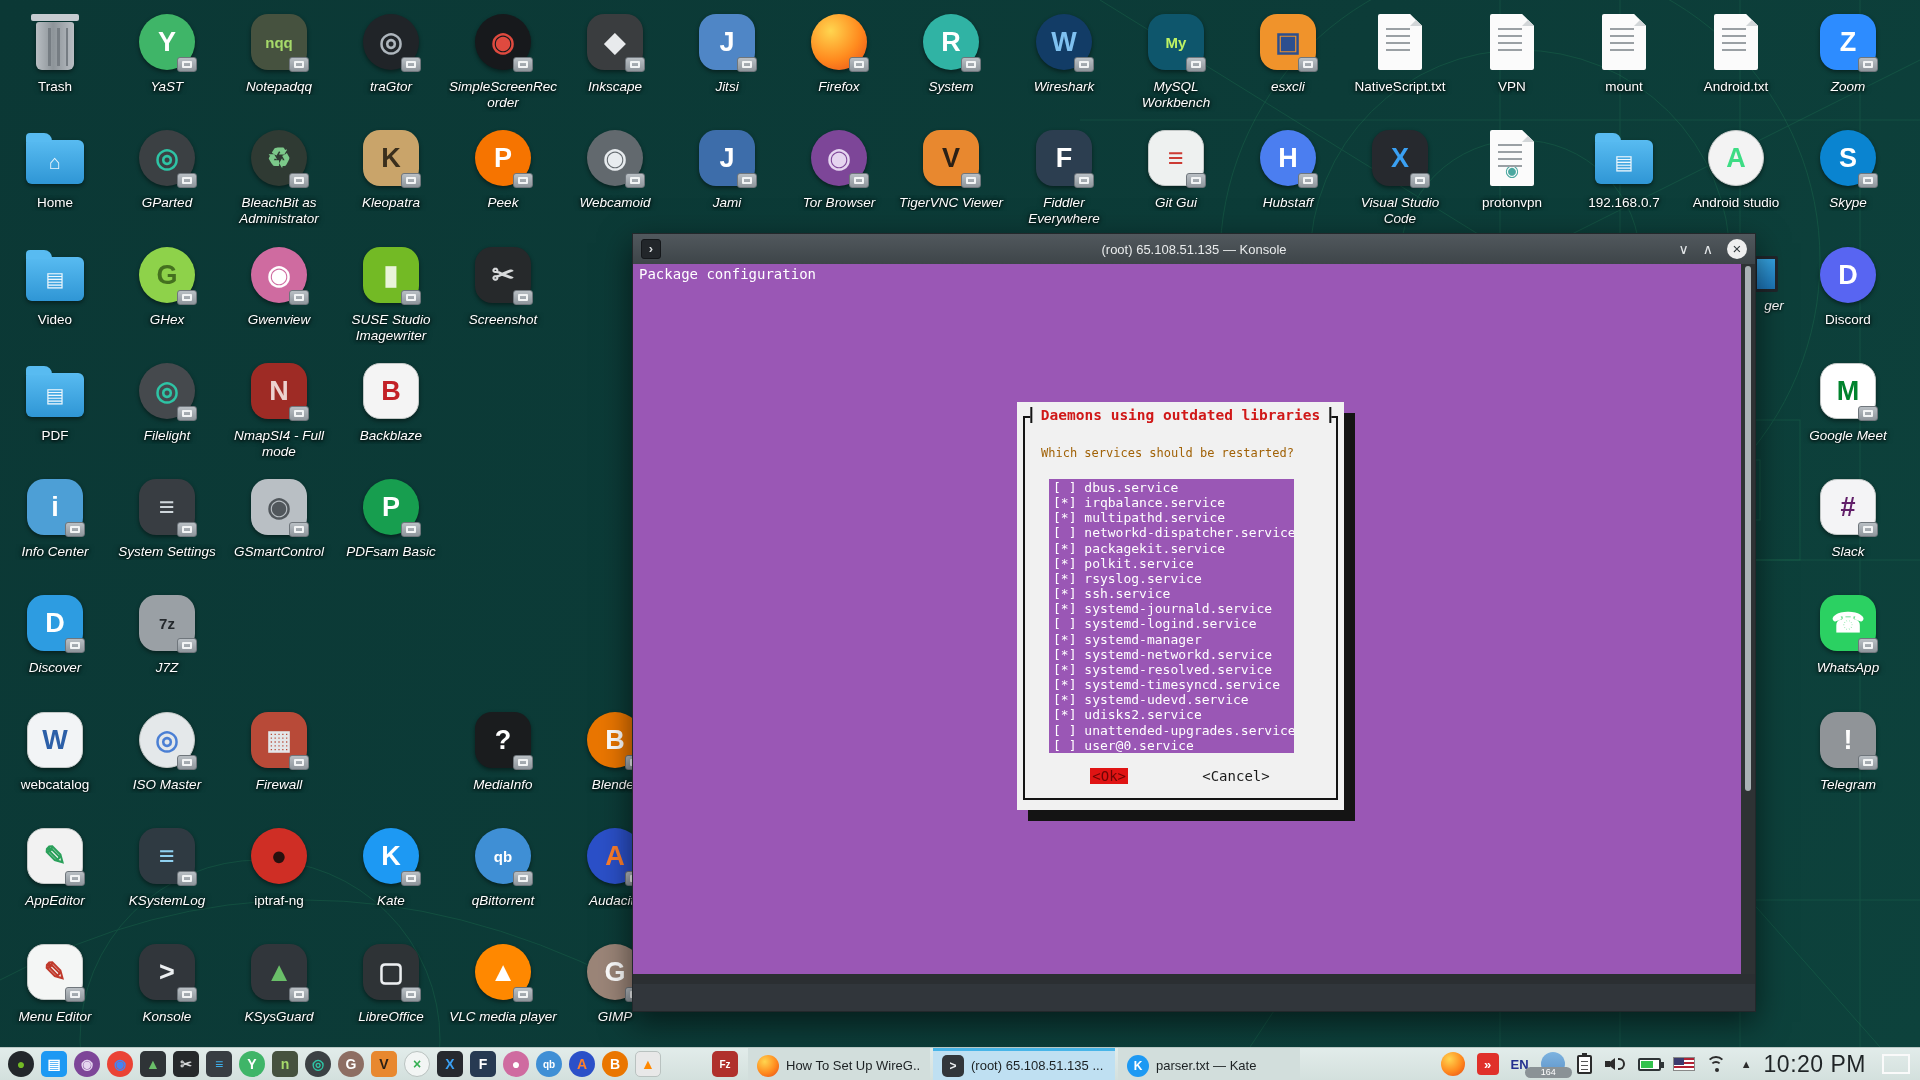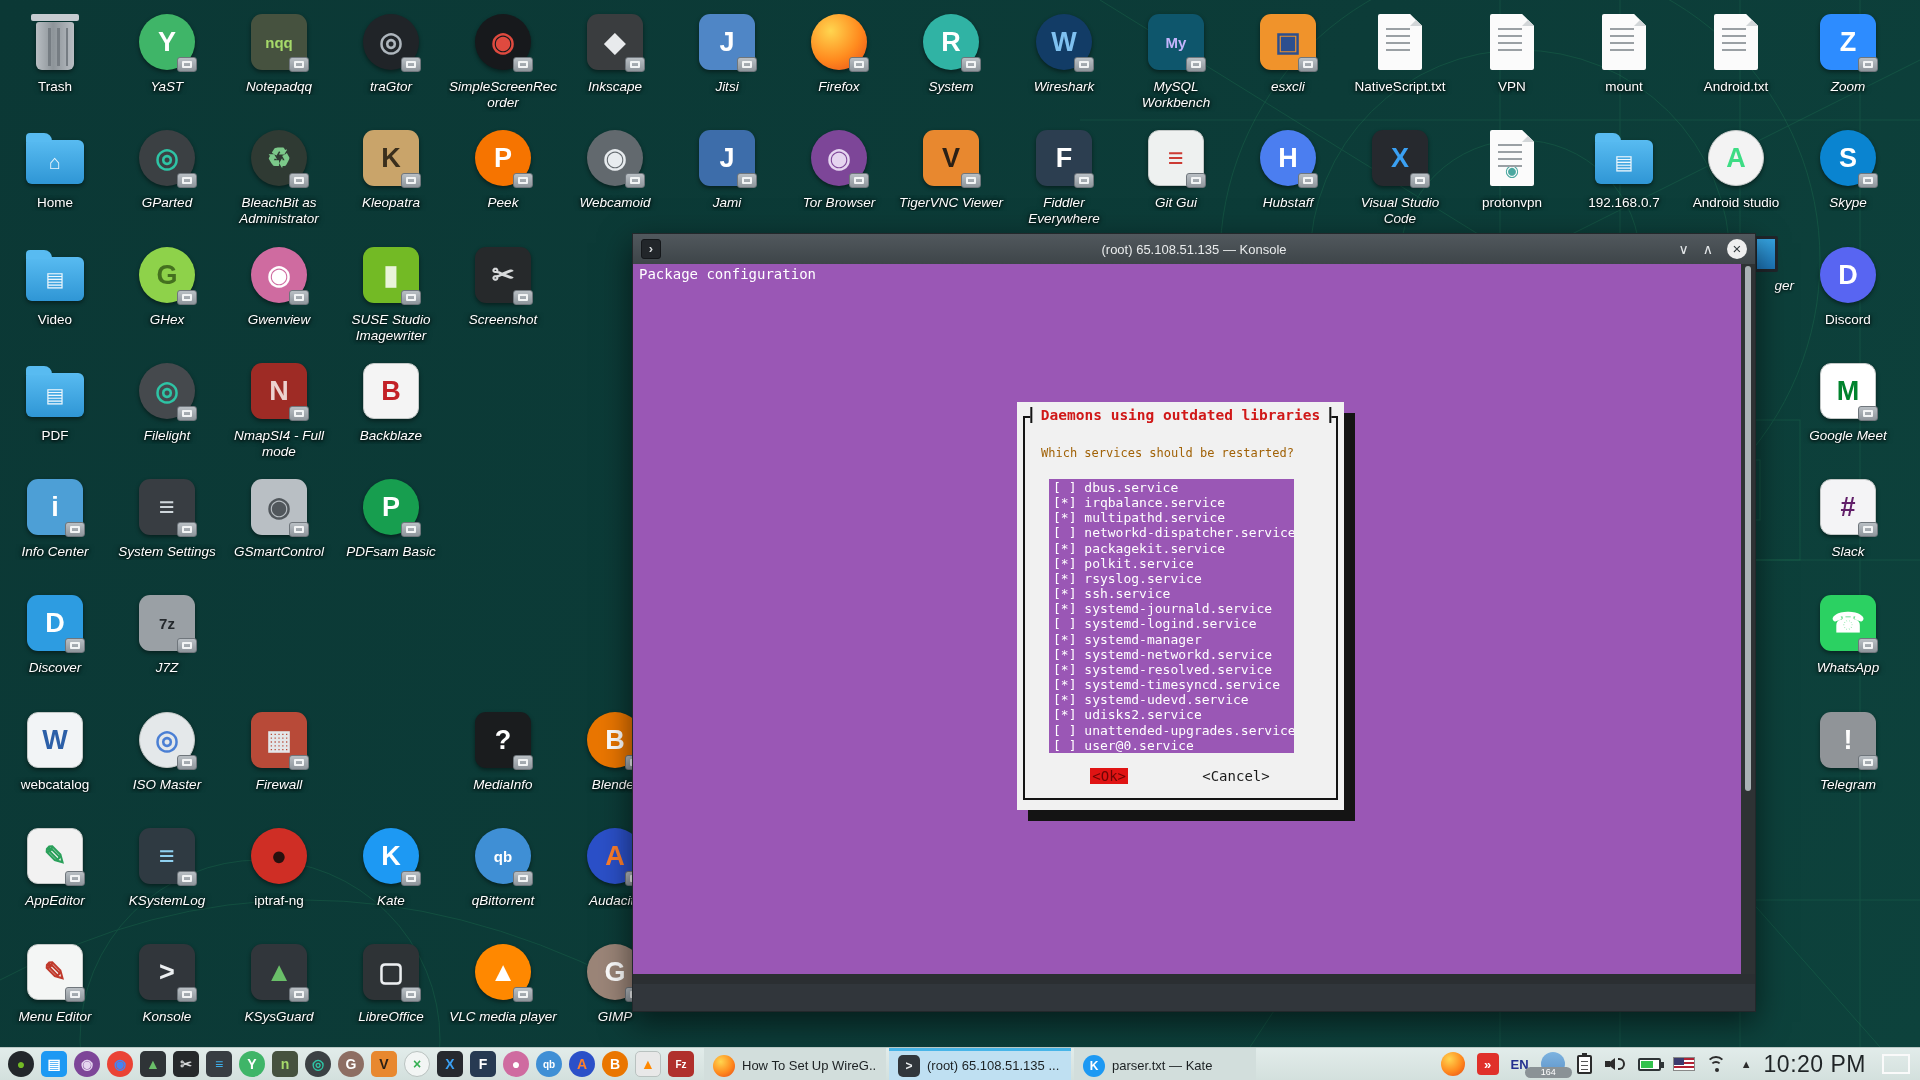--- a/index.html
+++ b/index.html
@@ -10,21 +10,21 @@
   #desktop{position:absolute;inset:0;width:1920px;height:1047px;
     background:linear-gradient(120deg,#0b3835 0%,#0c3c38 55%,#0d423c 100%);}
   .wp-pattern{position:absolute;inset:0;pointer-events:none;}
 
   
   .dicon{position:absolute;width:112px;text-align:center;z-index:1;cursor:default;}
   .art{width:64px;height:64px;margin:0 auto;position:relative;
     display:flex;align-items:center;justify-content:center;}
   .glyphbox{display:flex;align-items:center;justify-content:center;
     font-weight:bold;box-shadow:0 2px 4px rgba(0,0,0,.45);}
-  .shape-square .glyphbox{width:56px;height:56px;border-radius:11px;}
+  .shape-square .glyphbox{width:56px;height:56px;border-radius:17px;}
   .shape-circle .glyphbox{width:56px;height:56px;border-radius:50%;}
   .glyphbox.g1{font-size:27px;}
   .glyphbox.gm{font-size:15px;}
   .glyphbox.light{border:1px solid #c3c8c7;}
   .shape-folder .fold{width:58px;height:44px;margin-top:8px;position:relative;
     background:linear-gradient(#58bbf1,#2f96d5);border-radius:3px 6px 6px 6px;
     box-shadow:0 2px 4px rgba(0,0,0,.45);display:flex;align-items:center;justify-content:center;
     color:rgba(255,255,255,.9);font-size:20px;}
   .shape-folder .fold::before{content:"";position:absolute;top:-7px;left:0;width:26px;height:9px;
     background:#58bbf1;border-radius:4px 8px 0 0;}
@@ -43,21 +43,21 @@
   .shape-trash .trash::after{content:"";position:absolute;inset:6px 6px 4px;
     background:repeating-linear-gradient(90deg,transparent 0 6px,#767d83 6px 9px);}
   .lbadge{position:absolute;right:2px;bottom:2px;width:20px;height:15px;
     background:linear-gradient(#b9bfc4,#8f969c);border:1px solid #6f767c;border-radius:3px;}
   .lbadge::before{content:"";position:absolute;inset:3px 4px;border:2px solid #f2f4f5;border-radius:1px;}
   .dlabel{margin-top:5px;font-size:13.5px;line-height:1.22;color:#fff;
     text-shadow:0 1px 3px #000,0 0 6px rgba(0,0,0,.8);word-wrap:break-word;max-height:36px;overflow:hidden;}
   .dlabel.it{font-style:italic;}
 
   
-  .frag{position:absolute;left:1754px;top:236px;z-index:1;width:40px;text-align:right;}
+  .frag{position:absolute;left:1754px;top:256px;z-index:1;width:40px;text-align:center;}
   .frag-art{width:24px;height:36px;background:#20262b;border-radius:2px;position:relative;}
   .frag-art::before{content:"";position:absolute;inset:3px;background:linear-gradient(#35a3e0,#1d76b8);}
   .frag-label{margin-top:6px;font-size:13.5px;color:#fff;font-style:italic;
     text-shadow:0 1px 3px #000;}
 
   
   .window{position:absolute;left:632px;top:233px;width:1124px;height:779px;z-index:10;
     box-shadow:0 10px 30px rgba(0,0,0,.55);border:1px solid #23282b;background:#31363b;}
   .titlebar{height:30px;background:linear-gradient(#51585d,#3e4549);display:flex;align-items:center;
     padding:0 8px;position:relative;}
@@ -238,21 +238,21 @@
       </div>
       <div class="dicon shape-circle" style="left: 1008px; top: 10px;">
         <div class="art">
           <div class="glyphbox g1" style="background: rgb(18, 60, 102); color: rgb(127, 193, 240);">W</div>
           <span class="lbadge"></span>
         </div>
         <div class="dlabel it">Wireshark</div>
       </div>
       <div class="dicon shape-square" style="left: 1120px; top: 10px;">
         <div class="art">
-          <div class="glyphbox gm" style="background: rgb(14, 86, 108); color: #c4b5fd;">My</div>
+          <div class="glyphbox gm" style="background: rgb(14, 86, 108); color: #bef264;">My</div>
           <span class="lbadge"></span>
         </div>
         <div class="dlabel it">MySQL Workbench</div>
       </div>
       <div class="dicon shape-square" style="left: 1232px; top: 10px;">
         <div class="art">
           <div class="glyphbox g1" style="background: rgb(240, 147, 43); color: rgb(44, 79, 143);">▣</div>
           <span class="lbadge"></span>
         </div>
         <div class="dlabel it">esxcli</div>
@@ -730,21 +730,21 @@
       <span class="mini ci" style="background: rgb(141, 110, 99); color: rgb(255, 255, 255);">G</span>
       <span class="mini sq" style="background: rgb(232, 136, 47); color: rgb(43, 32, 22);">V</span>
       <span class="mini ci light" style="background: rgb(242, 245, 244); color: rgb(53, 176, 83);">×</span>
       <span class="mini sq" style="background: rgb(38, 41, 46); color: rgb(58, 160, 243);">X</span>
       <span class="mini sq" style="background: rgb(39, 58, 82); color: rgb(255, 255, 255);">F</span>
       <span class="mini ci" style="background: rgb(207, 107, 160); color: rgb(255, 255, 255);">●</span>
       <span class="mini ci gm" style="background: rgb(63, 143, 213); color: rgb(255, 255, 255);">qb</span>
       <span class="mini ci" style="background: rgb(43, 80, 200); color: rgb(255, 127, 42);">A</span>
       <span class="mini ci" style="background: rgb(234, 118, 0); color: rgb(255, 255, 255);">B</span>
       <span class="mini sq light" style="background: rgb(232, 232, 232); color: rgb(255, 136, 0);">▲</span>
-      <span class="mini sq gm" style="background: rgb(176, 48, 44); color: rgb(255, 255, 255);">Fz</span>
+      <span class="mini sq gm" style="background: rgb(176, 48, 44); color: rgb(255, 255, 255); margin-left: 44px;">Fz</span>
     </div>
   <div class="tasks" id="tasks">
       <div class="task">
         <span class="mini ci" style="background: radial-gradient(circle at 35% 30%, rgb(255, 213, 79), rgb(255, 138, 30) 55%, rgb(230, 71, 23)); color: rgb(255, 255, 255);"></span>
         <span class="task-label">How To Set Up WireG...</span>
       </div>
       <div class="task active">
         <span class="mini sq" style="background: rgb(49, 54, 59); color: rgb(236, 239, 241);">&gt;</span>
         <span class="task-label">(root) 65.108.51.135 ...</span>
       </div>

